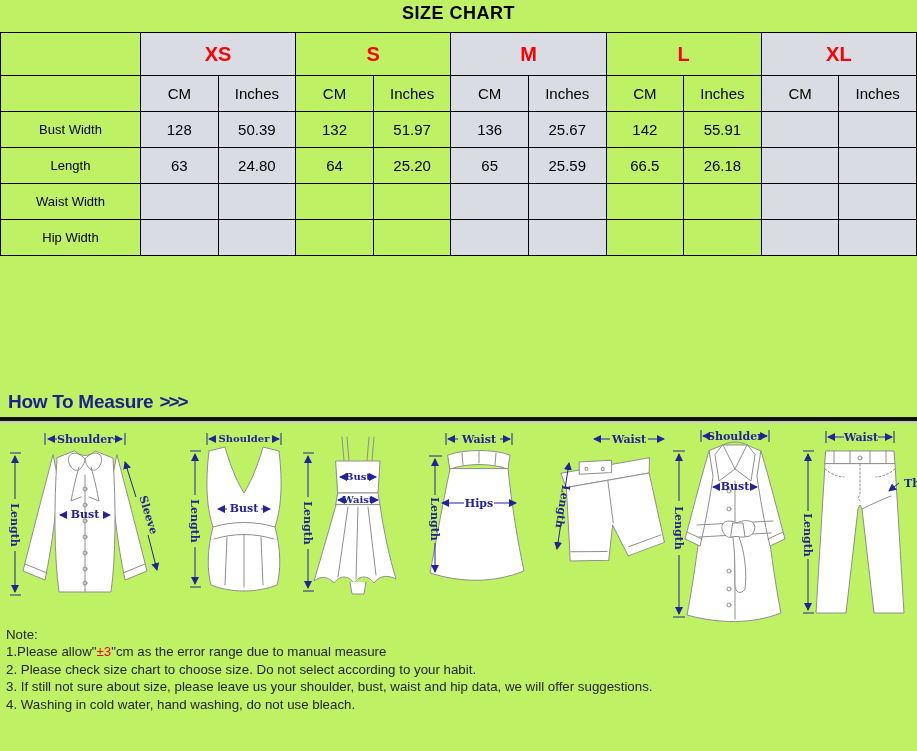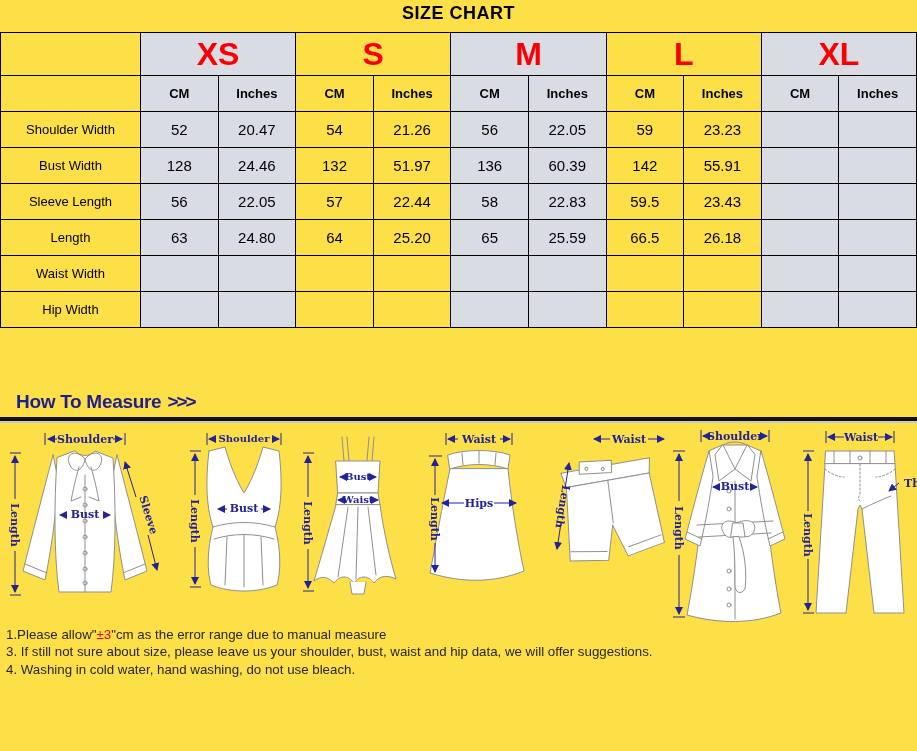--- a/index.html
+++ b/index.html
@@ -1,32 +1,32 @@
 <!DOCTYPE html>
 <html><head>
 <meta charset="utf-8">
 <style>
   html,body{margin:0;padding:0;background:#fff;}
-  .page{position:relative;width:917px;height:751px;background:#fde047;overflow:hidden;
+  .page{position:relative;width:917px;height:751px;background:#bef264;overflow:hidden;
         font-family:"Liberation Sans",sans-serif;color:#000;}
   .title{position:absolute;top:3px;left:0;width:917px;text-align:center;
          font-size:18px;font-weight:bold;letter-spacing:.5px;}
   
   table.size-table{position:absolute;top:32px;left:0;width:917px;border-collapse:collapse;
         table-layout:fixed;}
   table.size-table td{border:1px solid #000;text-align:center;vertical-align:middle;
         padding:0;overflow:hidden;}
   td.sh{background:#d9dde3;}
-  .sz{font-size:32px;font-weight:bold;color:#fa0005;font-family:"Liberation Sans",sans-serif;}
-  .unit{font-size:13px;font-weight:bold;}
+  .sz{font-size:20px;font-weight:bold;color:#fa0005;font-family:"Liberation Sans",sans-serif;}
+  .unit{font-size:15px;font-weight:normal;}
   .rowlbl{font-size:13px;}
   .val{font-size:15px;}
   
   .howto{position:absolute;top:391px;left:8px;color:#1e1e8f;font-weight:bold;
-         font-size:19px;letter-spacing:-0.3px;margin-left:8px;}
+         font-size:19px;letter-spacing:-0.3px;}
   .howto .arr{margin-left:6px;letter-spacing:-2px;}
   .divider{position:absolute;top:417px;left:0;width:917px;height:4px;background:#121212;
            border-bottom:2px solid #c9c9c9;}
   .figures{position:absolute;top:425px;left:0;width:809px;height:205px;}
   .figures svg{position:absolute;top:0;}
   .dim{stroke:#22229a;stroke-width:1;fill:none;}
   .g{stroke:#8f8f8f;stroke-width:1;fill:#fff;stroke-linejoin:round;stroke-linecap:round;}
   .gn{stroke:#8f8f8f;stroke-width:1;fill:none;stroke-linejoin:round;stroke-linecap:round;}
   .lbl{font-family:"DejaVu Serif",serif;font-weight:bold;font-size:11px;fill:#22229a;
        text-anchor:middle;}
@@ -73,55 +73,29 @@
       <td class="unit">CM</td>
       <td class="unit">Inches</td>
       <td class="unit sh">CM</td>
       <td class="unit sh">Inches</td>
       <td class="unit">CM</td>
       <td class="unit">Inches</td>
       <td class="unit sh">CM</td>
       <td class="unit sh">Inches</td>
     </tr>
     <tr style="height:36px">
-      <td class="rowlbl">Shoulder Width</td>
-      <td class="val sh">52</td>
-      <td class="val sh">20.47</td>
-      <td class="val">54</td>
-      <td class="val">21.26</td>
-      <td class="val sh">56</td>
-      <td class="val sh">22.05</td>
-      <td class="val">59</td>
-      <td class="val">23.23</td>
-      <td class="val sh"></td>
-      <td class="val sh"></td>
-    </tr>
-    <tr style="height:36px">
       <td class="rowlbl">Bust Width</td>
       <td class="val sh">128</td>
-      <td class="val sh">24.46</td>
+      <td class="val sh">50.39</td>
       <td class="val">132</td>
       <td class="val">51.97</td>
       <td class="val sh">136</td>
-      <td class="val sh">60.39</td>
+      <td class="val sh">25.67</td>
       <td class="val">142</td>
       <td class="val">55.91</td>
-      <td class="val sh"></td>
-      <td class="val sh"></td>
-    </tr>
-    <tr style="height:36px">
-      <td class="rowlbl">Sleeve Length</td>
-      <td class="val sh">56</td>
-      <td class="val sh">22.05</td>
-      <td class="val">57</td>
-      <td class="val">22.44</td>
-      <td class="val sh">58</td>
-      <td class="val sh">22.83</td>
-      <td class="val">59.5</td>
-      <td class="val">23.43</td>
       <td class="val sh"></td>
       <td class="val sh"></td>
     </tr>
     <tr style="height:36px">
       <td class="rowlbl">Length</td>
       <td class="val sh">63</td>
       <td class="val sh">24.80</td>
       <td class="val">64</td>
       <td class="val">25.20</td>
       <td class="val sh">65</td>
@@ -335,18 +309,20 @@
         <line class="dim" x1="3" y1="188" x2="14" y2="188"></line>
       <line class="dim" x1="8" y1="86" x2="8" y2="29" marker-end="url(#arw)"></line>
       <line class="dim" x1="8" y1="134" x2="8" y2="185" marker-end="url(#arw)"></line>
       <text class="lbl" transform="translate(4,110) rotate(90)" x="0" y="0">Length</text>
       <line class="dim" x1="99" y1="58" x2="89" y2="66" marker-end="url(#arw)"></line>
       <text class="lbl" x="104" y="62" text-anchor="start" style="text-anchor:start">Thigh</text>
     </svg>
   </div>
 
   <div class="notes">
+    <div>Note:</div>
     <div><span>1.Please allow"</span><span class="red">±3</span><span>"cm as the error range due to manual measure</span></div>
+    <div>2. Please check size chart to choose size. Do not select according to your habit.</div>
     <div>3. If still not sure about size, please leave us your shoulder, bust, waist and hip data, we will offer suggestions.</div>
     <div>4. Washing in cold water, hand washing, do not use bleach.</div>
   </div>
 
 </div>
 
 </body></html>

